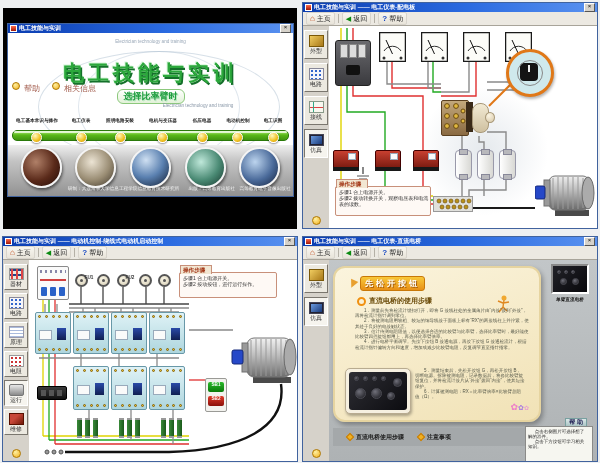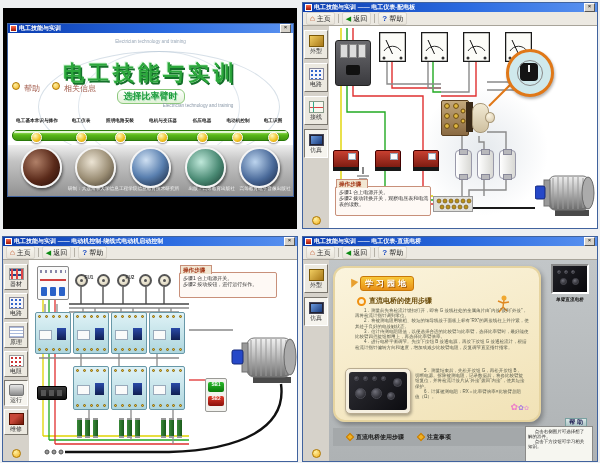--- a/index.html
+++ b/index.html
@@ -662,21 +662,21 @@
             <span class="sicon ic-monitor"></span>
             <span class="slabel">仿真</span>
           </div>
         <div style="margin-top:auto;margin-bottom:3px" class="smile"></div>
       </div>
       <div class="canvas" style="background:linear-gradient(#c2c6c8,#aeb2b4)">
 
         <div class="card" style="left:4px;top:6px;width:204px;height:152px">
           <div style="margin:8px 0 0 14px;display:flex;align-items:center;gap:3px">
             <span style="width:0;height:0;border-left:4px solid transparent;border-right:4px solid transparent;border-top:8px solid #e8a030;transform:rotate(25deg)"></span>
-            <span class="banner">学习园地</span>
+            <span class="banner">先松开按钮</span>
           </div>
 
           <svg width="16" height="20" style="position:absolute;right:28px;top:26px">
             <circle cx="9" cy="4" r="2.5" fill="#f0a830"></circle>
               <path d="M9,6 L8,13 M8,9 L3,7 M8,9 L14,8 M8,13 L4,18 M8,13 L12,17" stroke="#e08820" stroke-width="1.4" fill="none"></path>
           </svg>
           <div style="margin:5px 0 2px 22px;display:flex;align-items:center;gap:3px">
             <span class="bullring"></span>
             <span style="font-size:7px;font-weight:bold;color:#6a4a08">直流电桥的使用步骤</span>
           </div>

